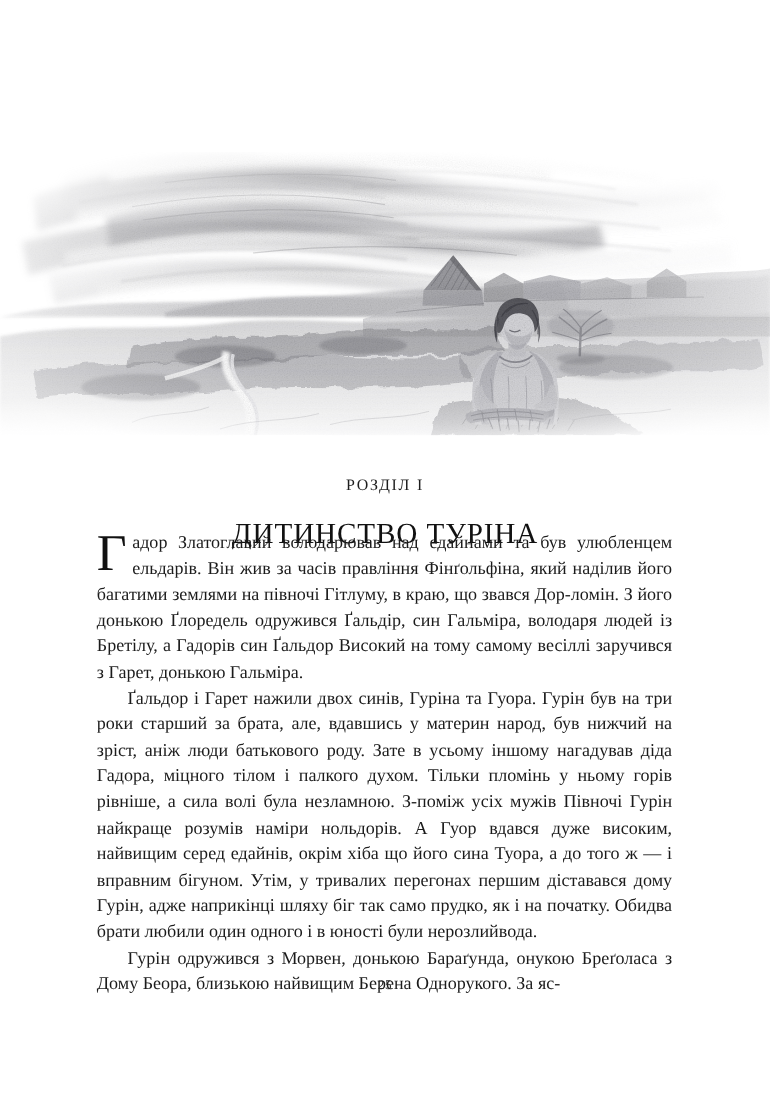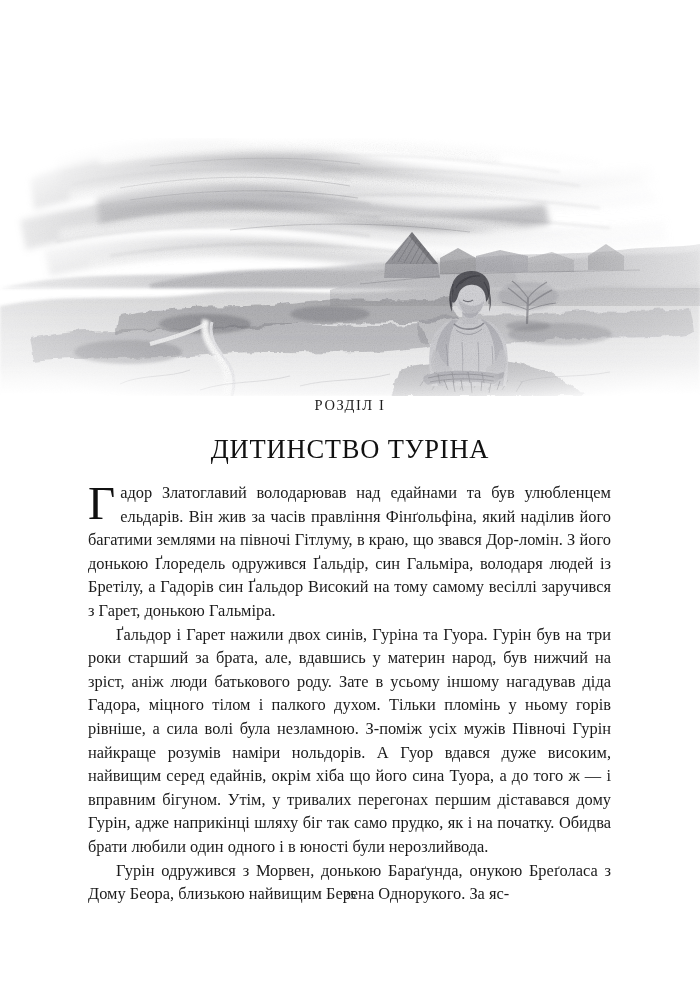--- a/index.html
+++ b/index.html
@@ -47,20 +47,21 @@
     top: 398px;
     width: 700px;
     text-align: center;
   }
   .chapter-number {
     font-family: "Liberation Serif", "DejaVu Serif", serif;
     font-size: 14.5px;
     letter-spacing: 1.6px;
     color: #1d1d1d;
     line-height: 1.1;
+    margin-top: 36px;
   }
   .chapter-title {
     margin-top: 21px;
     font-family: "Liberation Serif", "DejaVu Serif", serif;
     font-weight: 400;
     font-size: 26.5px;
     letter-spacing: 0.8px;
     color: #111111;
     line-height: 1.1;
   }

